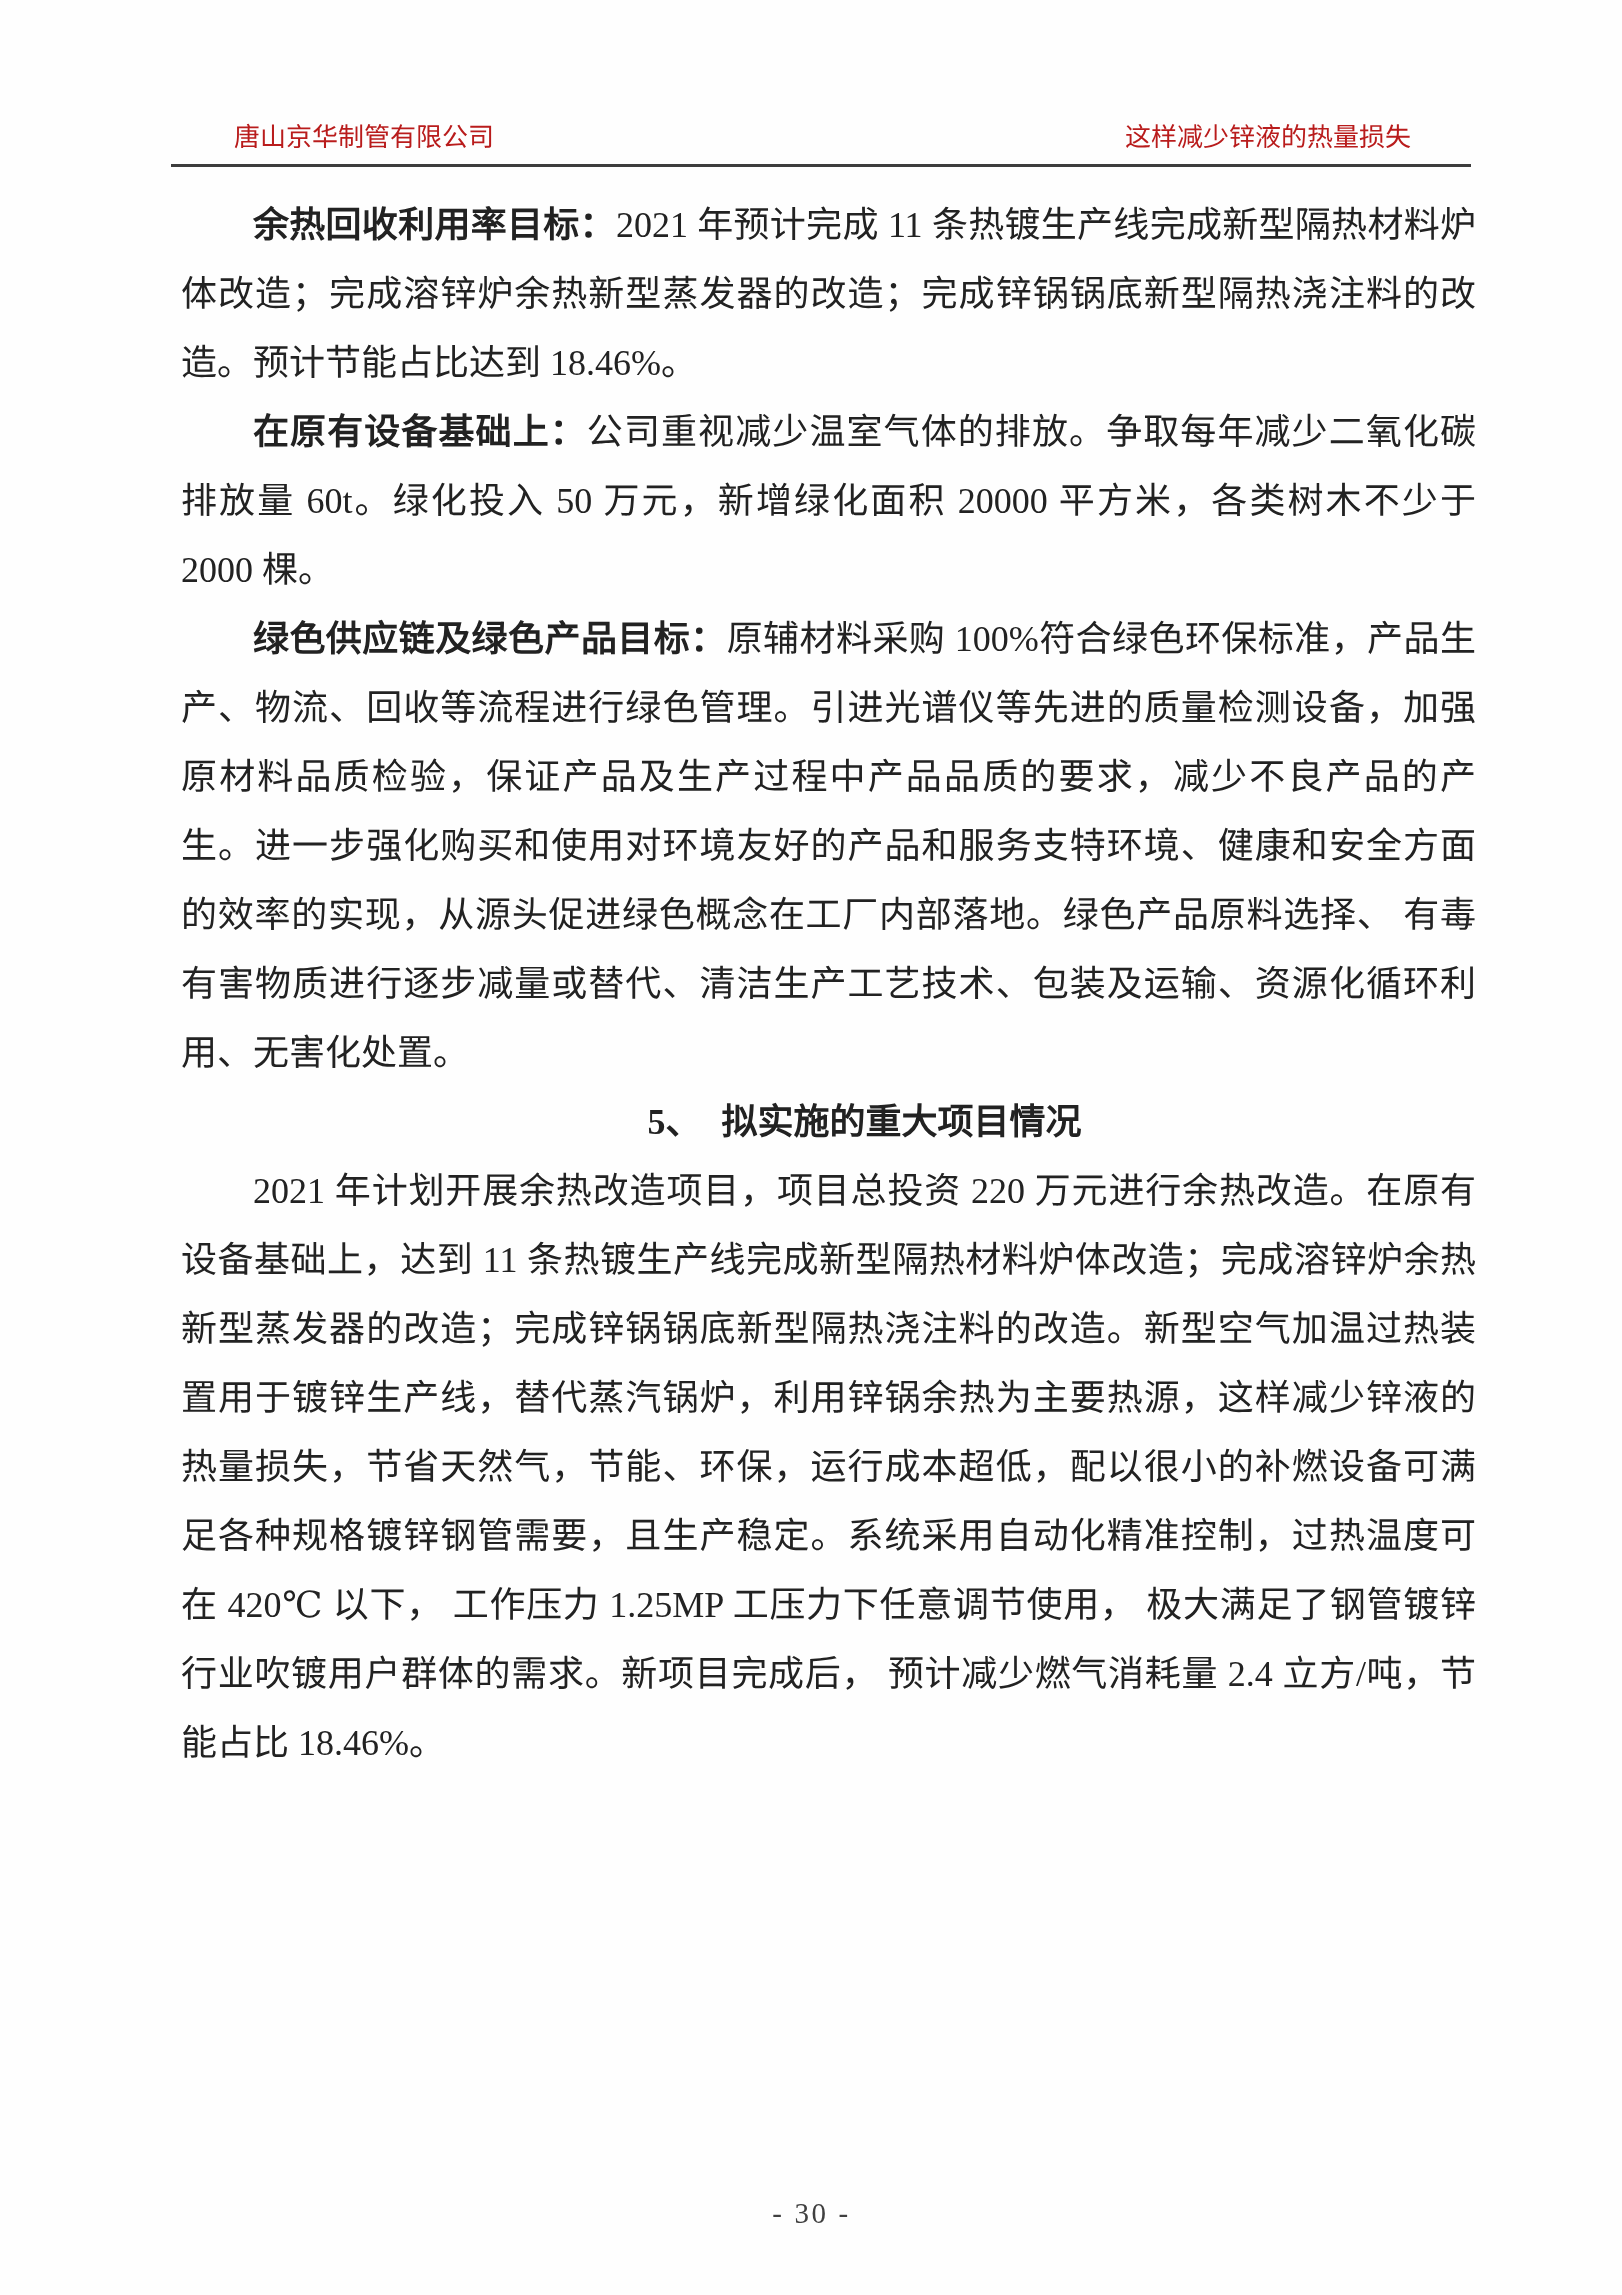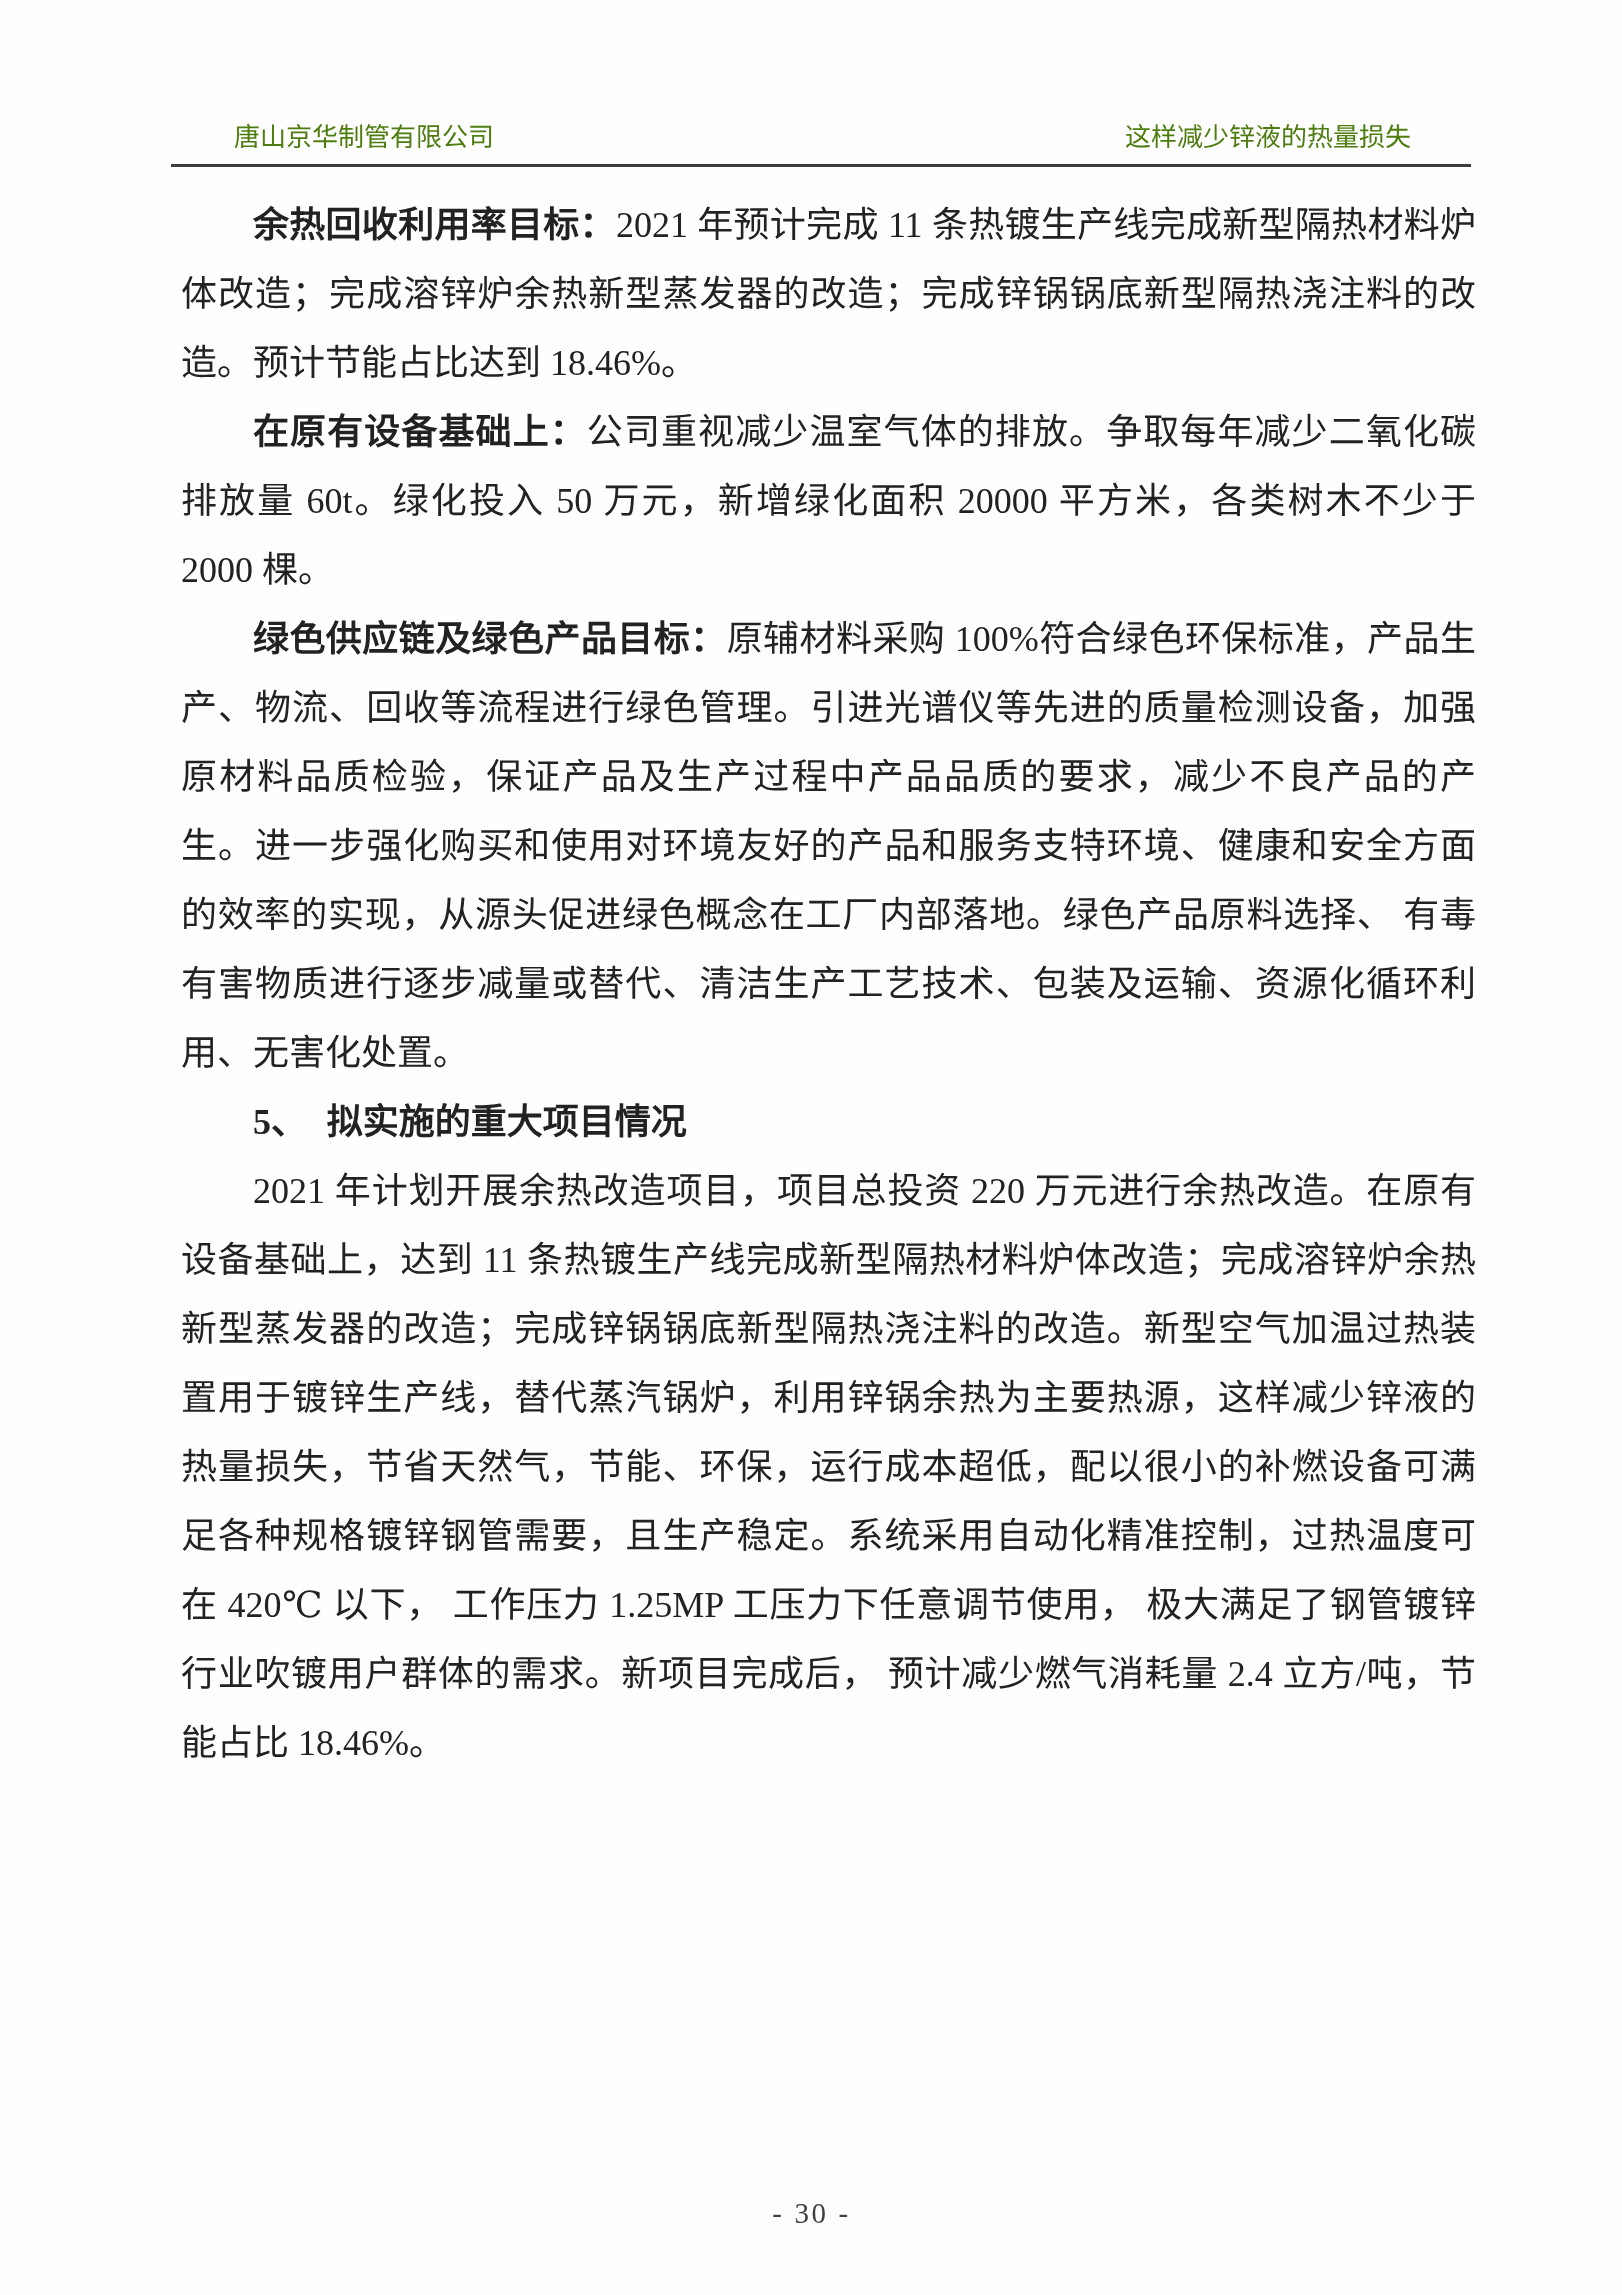--- a/index.html
+++ b/index.html
@@ -21,21 +21,21 @@
     left: 171px;
     right: 152px;
   }
   .header-row {
     display: flex;
     justify-content: space-between;
     align-items: flex-end;
     padding: 0 60px 0 63px;
     font-size: 26px;
     line-height: 31px;
-    color: #4d7c0f;
+    color: #b91c1c;
   }
   .header-rule {
     margin-top: 10.5px;
     height: 3.9px;
     background: #3d3d3d;
   }
 
   
   .content {
     position: absolute;
@@ -51,21 +51,21 @@
     text-indent: 2em;
     white-space: pre-wrap;
   }
   .lead { font-weight: bold; font-family: Liberation Serif, serif; }
   .heading {
     margin: 0;
     padding-left: 2em;
     font-size: 36px;
     line-height: 69px;
     font-weight: bold;
-    text-align: left;
+    text-align: center;
   }
   .heading .num { margin-right: 0.55em; }
 
   
   .footer {
     position: absolute;
     bottom: 65px;
     left: 0;
     width: 100%;
     text-align: center;

